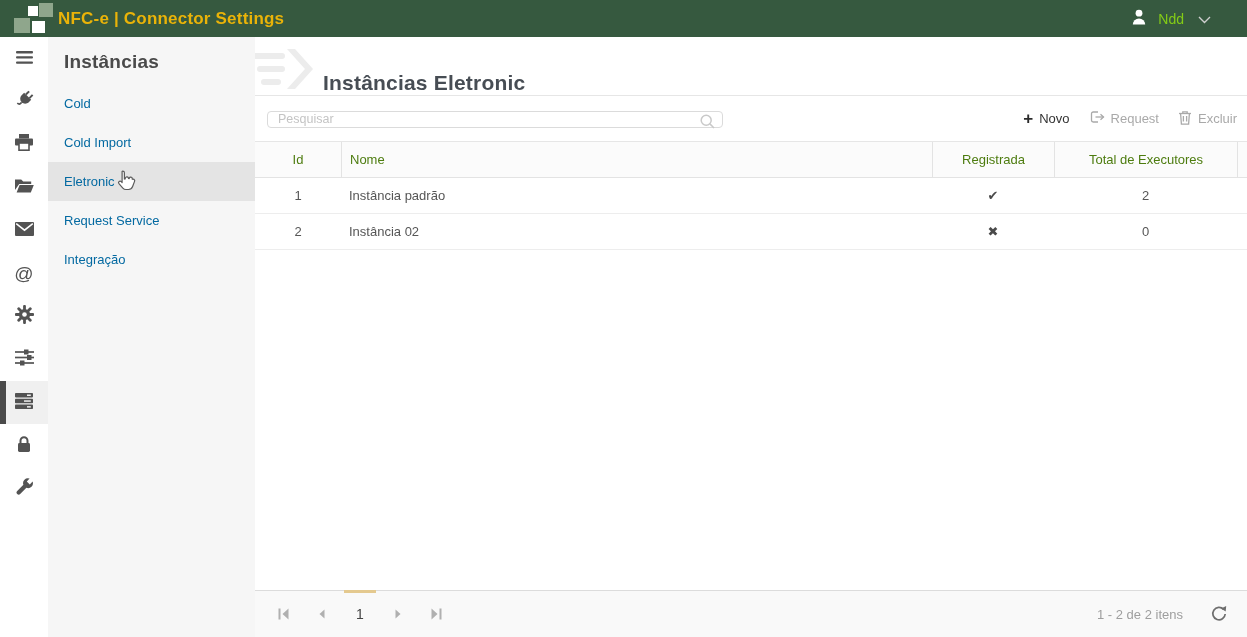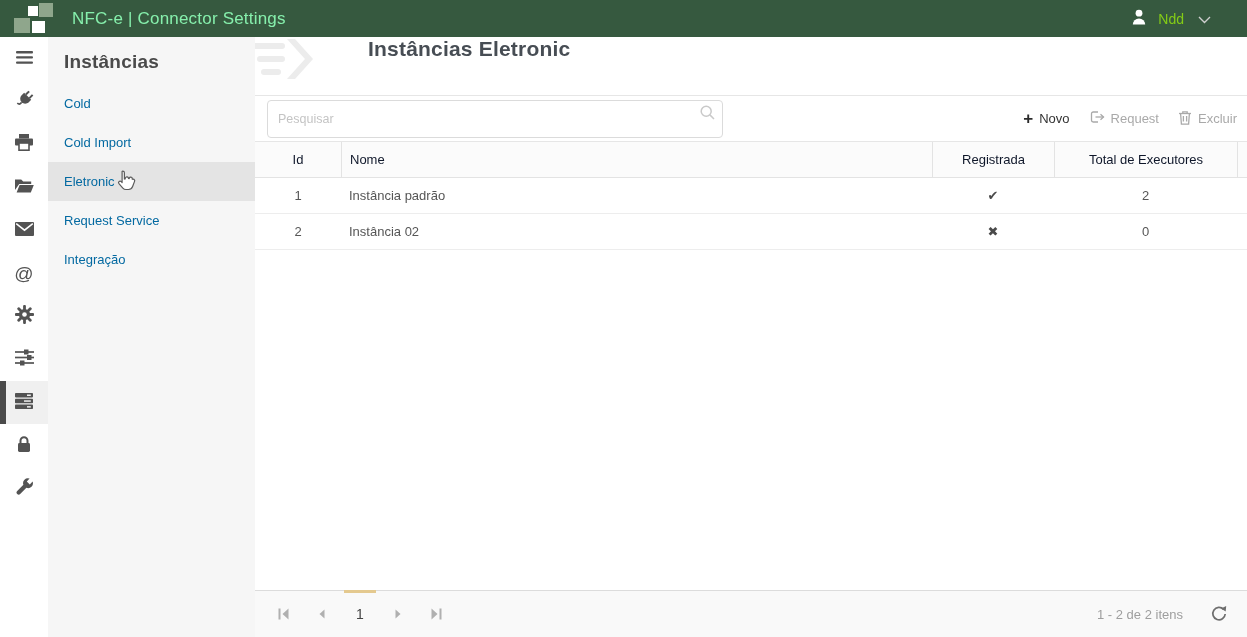--- a/index.html
+++ b/index.html
@@ -14,21 +14,21 @@
   .topbar {
     position:absolute; top:0; left:0; right:0; height:37px;
     background:#36593f; display:flex; align-items:center;
   }
   .logo { position:relative; width:40px; height:34px; margin-left:14px; flex:0 0 auto; }
   .logo .sq { position:absolute; }
   .logo .sq1 { left:14px; top:4px;  width:10px; height:10px; background:#ffffff; }
   .logo .sq2 { left:25px; top:1px;  width:14px; height:14px; background:#8fa68c; }
   .logo .sq3 { left:0;    top:16px; width:16px; height:15px; background:#8fa68c; }
   .logo .sq4 { left:18px; top:19px; width:13px; height:12px; background:#ffffff; }
-  .topbar-title { color:#86efac; font-size:17px; font-weight:400; margin-left:18px; letter-spacing:.2px; }
+  .topbar-title { color:#eab308; font-size:17px; font-weight:700; margin-left:4px; letter-spacing:.2px; }
   .user-menu { margin-left:auto; margin-right:36px; display:flex; align-items:center; cursor:pointer; }
   .user-name { color:#84cc16; font-size:14px; margin:0 14px 0 10px; }
 
   
   .app { position:absolute; top:37px; left:0; right:0; bottom:0; display:flex; }
 
   
   .rail { width:48px; background:#ffffff; flex:0 0 auto; display:flex; flex-direction:column; }
   .rail-item { height:43px; display:flex; align-items:center; justify-content:center; cursor:pointer; }
   .rail-item svg, .rail-item .glyph { opacity:.95; }
@@ -36,41 +36,41 @@
   .at-glyph { font-size:19px; color:#4a4a4a; font-weight:400; }
 
   
   .sidebar { width:207px; background:#f6f6f6; flex:0 0 auto; position:relative; }
   .side-heading { padding:14px 16px 8px 16px; font-size:19px; color:#4a4a4a; font-weight:600; letter-spacing:.2px; height:47px; }
   .side-item { height:39px; display:flex; align-items:center; padding-left:16px; font-size:13px; color:#0369a1; cursor:pointer; }
   .side-item.active { background:#e4e4e4; }
 
   
   .content { flex:1; position:relative; background:#fff; min-width:0; }
-  .content-header { height:59px; border-bottom:1px solid #e6e6e6; display:flex; align-items:flex-start; overflow:hidden;gap:45px; }
+  .content-header { height:59px; border-bottom:1px solid #e6e6e6; display:flex; align-items:flex-end; overflow:hidden; }
   .page-icon { margin-left:-6px; flex:0 0 auto; }
   .page-title { font-size:21px; font-weight:600; color:#474d54; margin-left:10px; letter-spacing:.2px; }
 
   .toolbar-row { height:46px; border-bottom:1px solid #e6e6e6; display:flex; align-items:center; padding:0 10px 0 12px; }
   .search-wrap { position:relative; width:456px; }
   .search-input {
-    width:100%; height:38px; border:1px solid #dbdbdb; border-radius:4px;
+    width:100%; height:17px; border:1px solid #dbdbdb; border-radius:4px;
     padding:0 30px 0 10px; font-size:12.5px; color:#555; outline:none; background:#fff;
     font-family:"Liberation Sans","DejaVu Sans",sans-serif;
   }
   .search-input::placeholder { color:#c4c4c4; }
   .search-icon { position:absolute; right:8px; top:5px; cursor:pointer; }
   .toolbar-buttons { margin-left:auto; display:flex; align-items:center; gap:19px; }
   .tb-btn { display:flex; align-items:center; gap:6px; font-size:13px; cursor:pointer; white-space:nowrap; }
   .tb-btn.enabled { color:#333; }
   .tb-btn.disabled { color:#a9a9a9; }
   .plus-glyph { font-size:17px; font-weight:700; color:#2b2b2b; line-height:1; }
 
   
-  .grid-header { height:36px; display:flex; background:#fbfbfb; border-bottom:1px solid #e3e3e3; font-size:13px; color:#0f172a; }
+  .grid-header { height:36px; display:flex; background:#fbfbfb; border-bottom:1px solid #e3e3e3; font-size:13px; color:#4d7c0f; }
   .gh-cell { display:flex; align-items:center; cursor:pointer; }
   .gh-cell + .gh-cell { border-left:1px solid #e3e3e3; }
   .col-id { width:86px; justify-content:center; text-align:center; flex:0 0 auto; }
   .col-nome { flex:1; padding-left:8px; min-width:0; }
   .col-reg { width:122px; justify-content:center; text-align:center; flex:0 0 auto; }
   .col-exec { width:183px; justify-content:center; text-align:right; flex:0 0 auto; }
   .col-fill { width:10px; flex:0 0 auto; }
   .grid-row { height:36px; display:flex; align-items:stretch; border-bottom:1px solid #ededed; font-size:13px; color:#565656; cursor:pointer; }
   .gr-cell { display:flex; align-items:center; }
   .mark { font-family:"DejaVu Sans",sans-serif; font-size:13px; color:#4a4a4a; }

